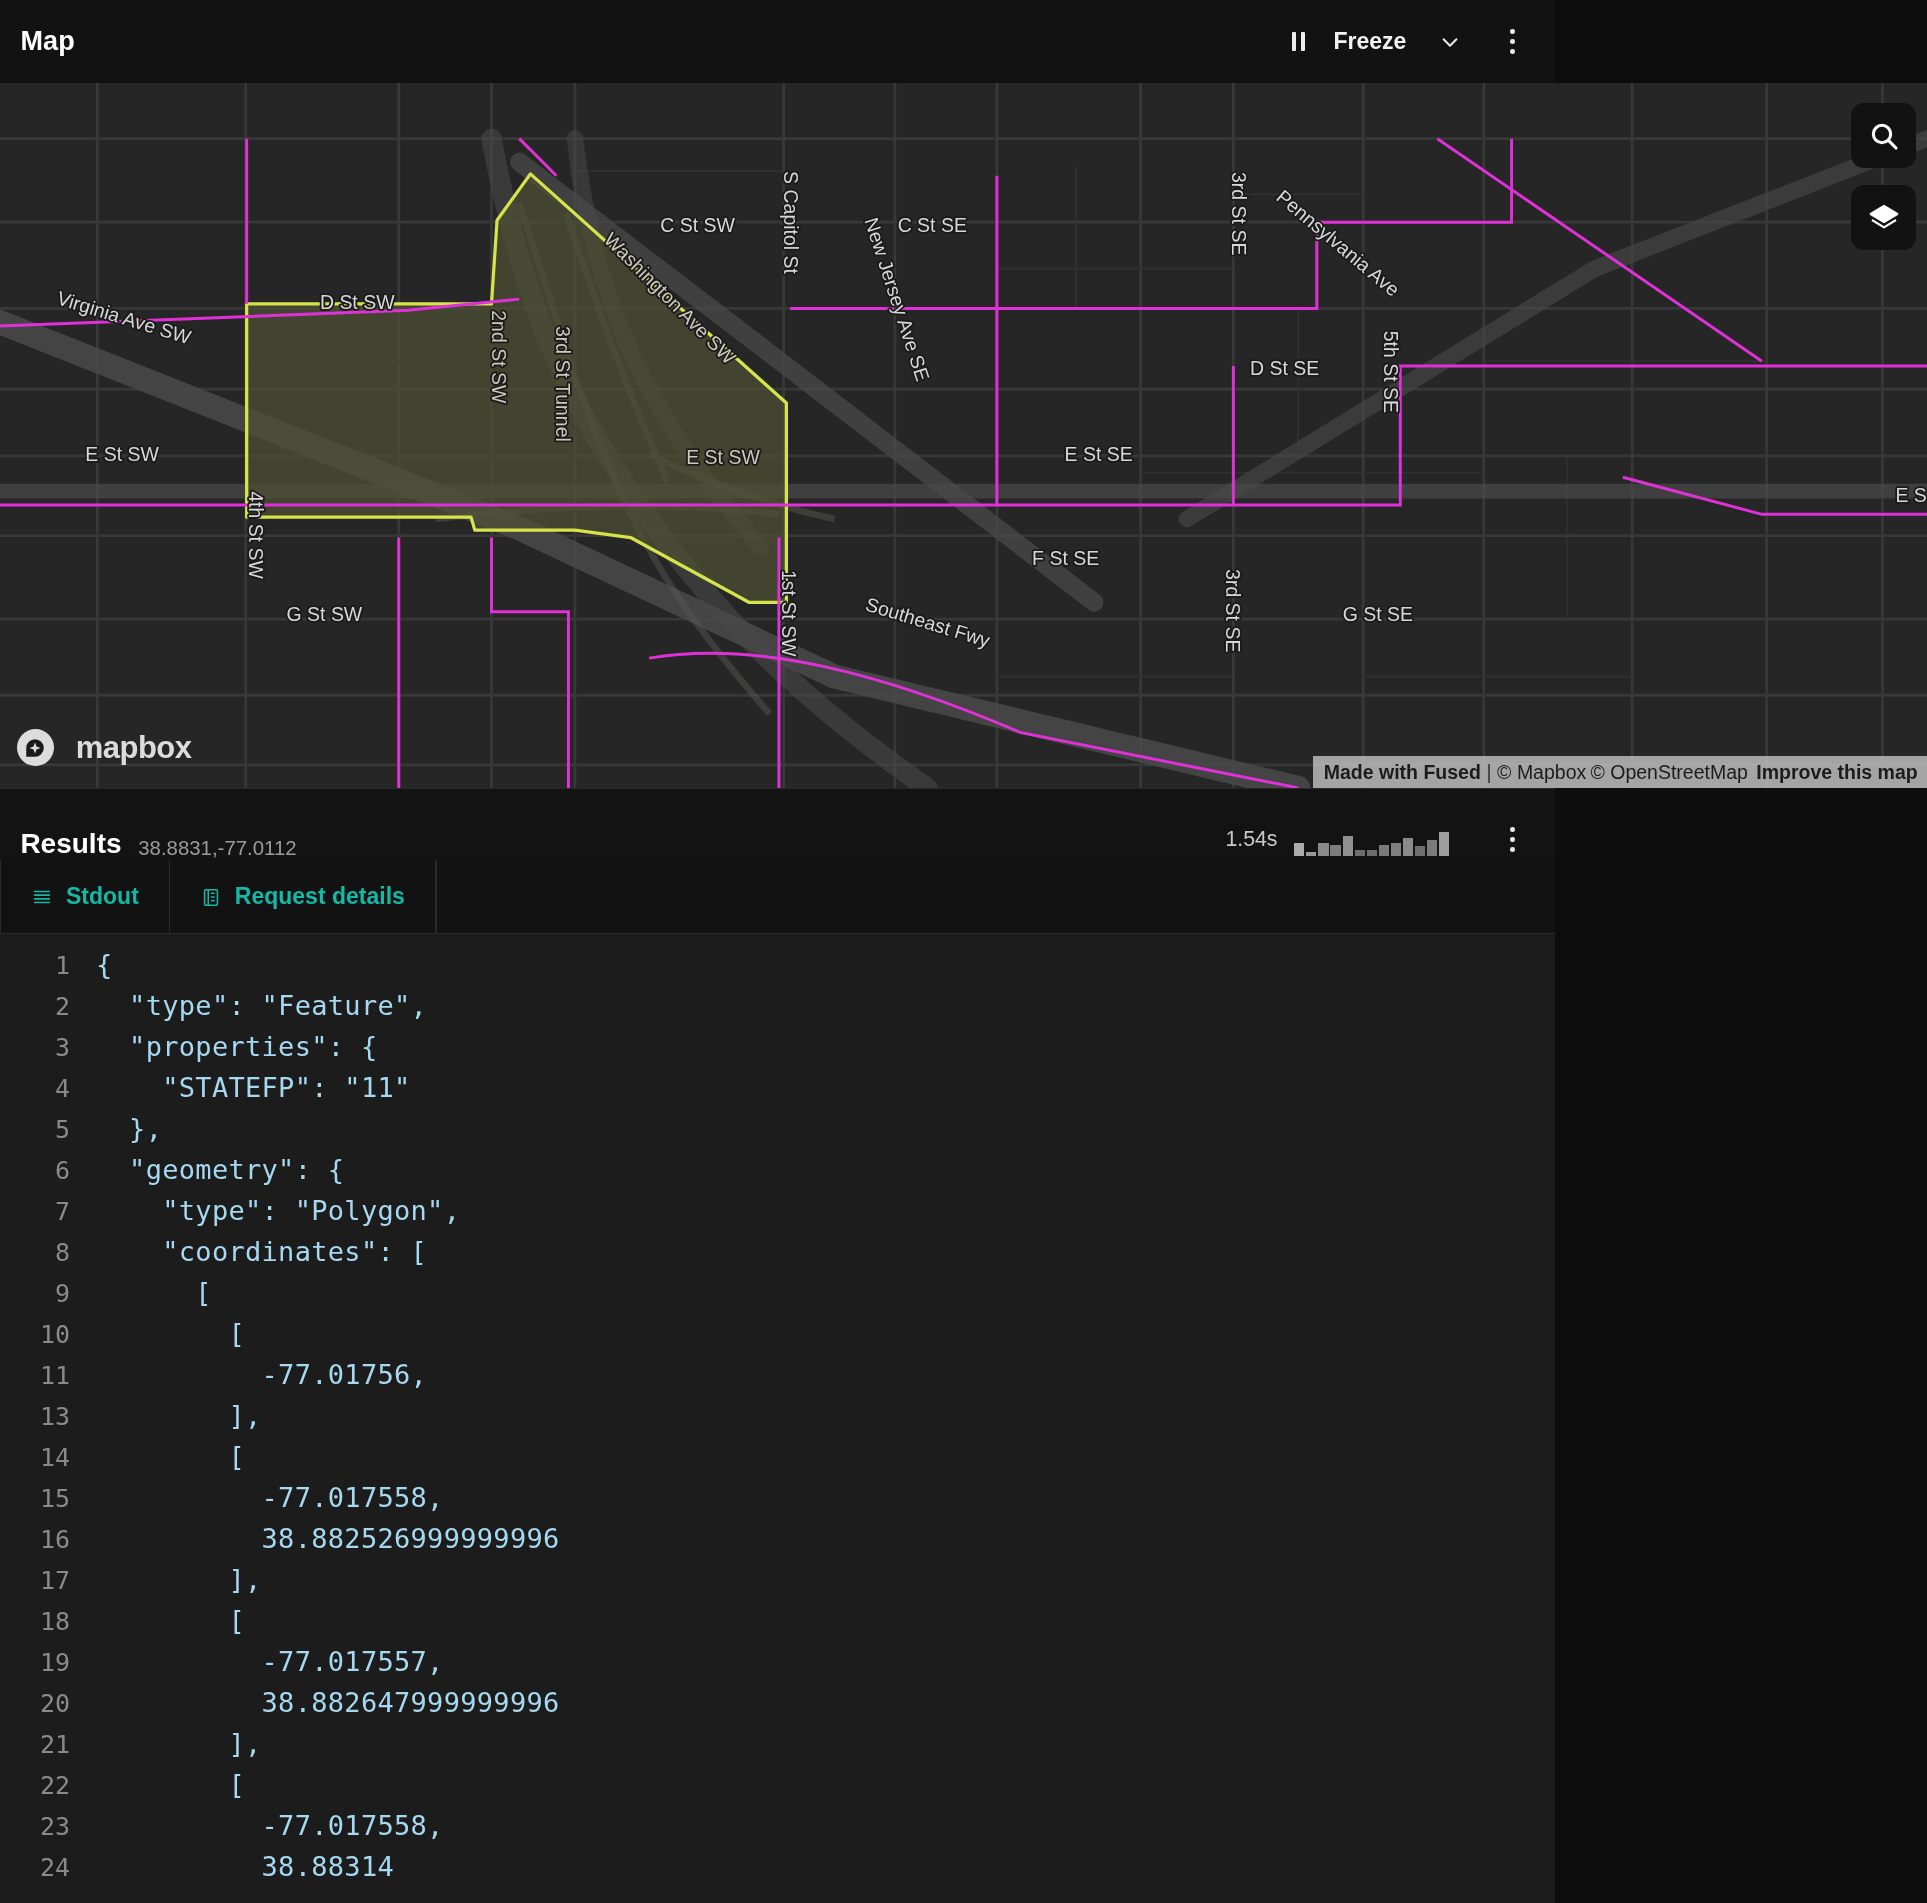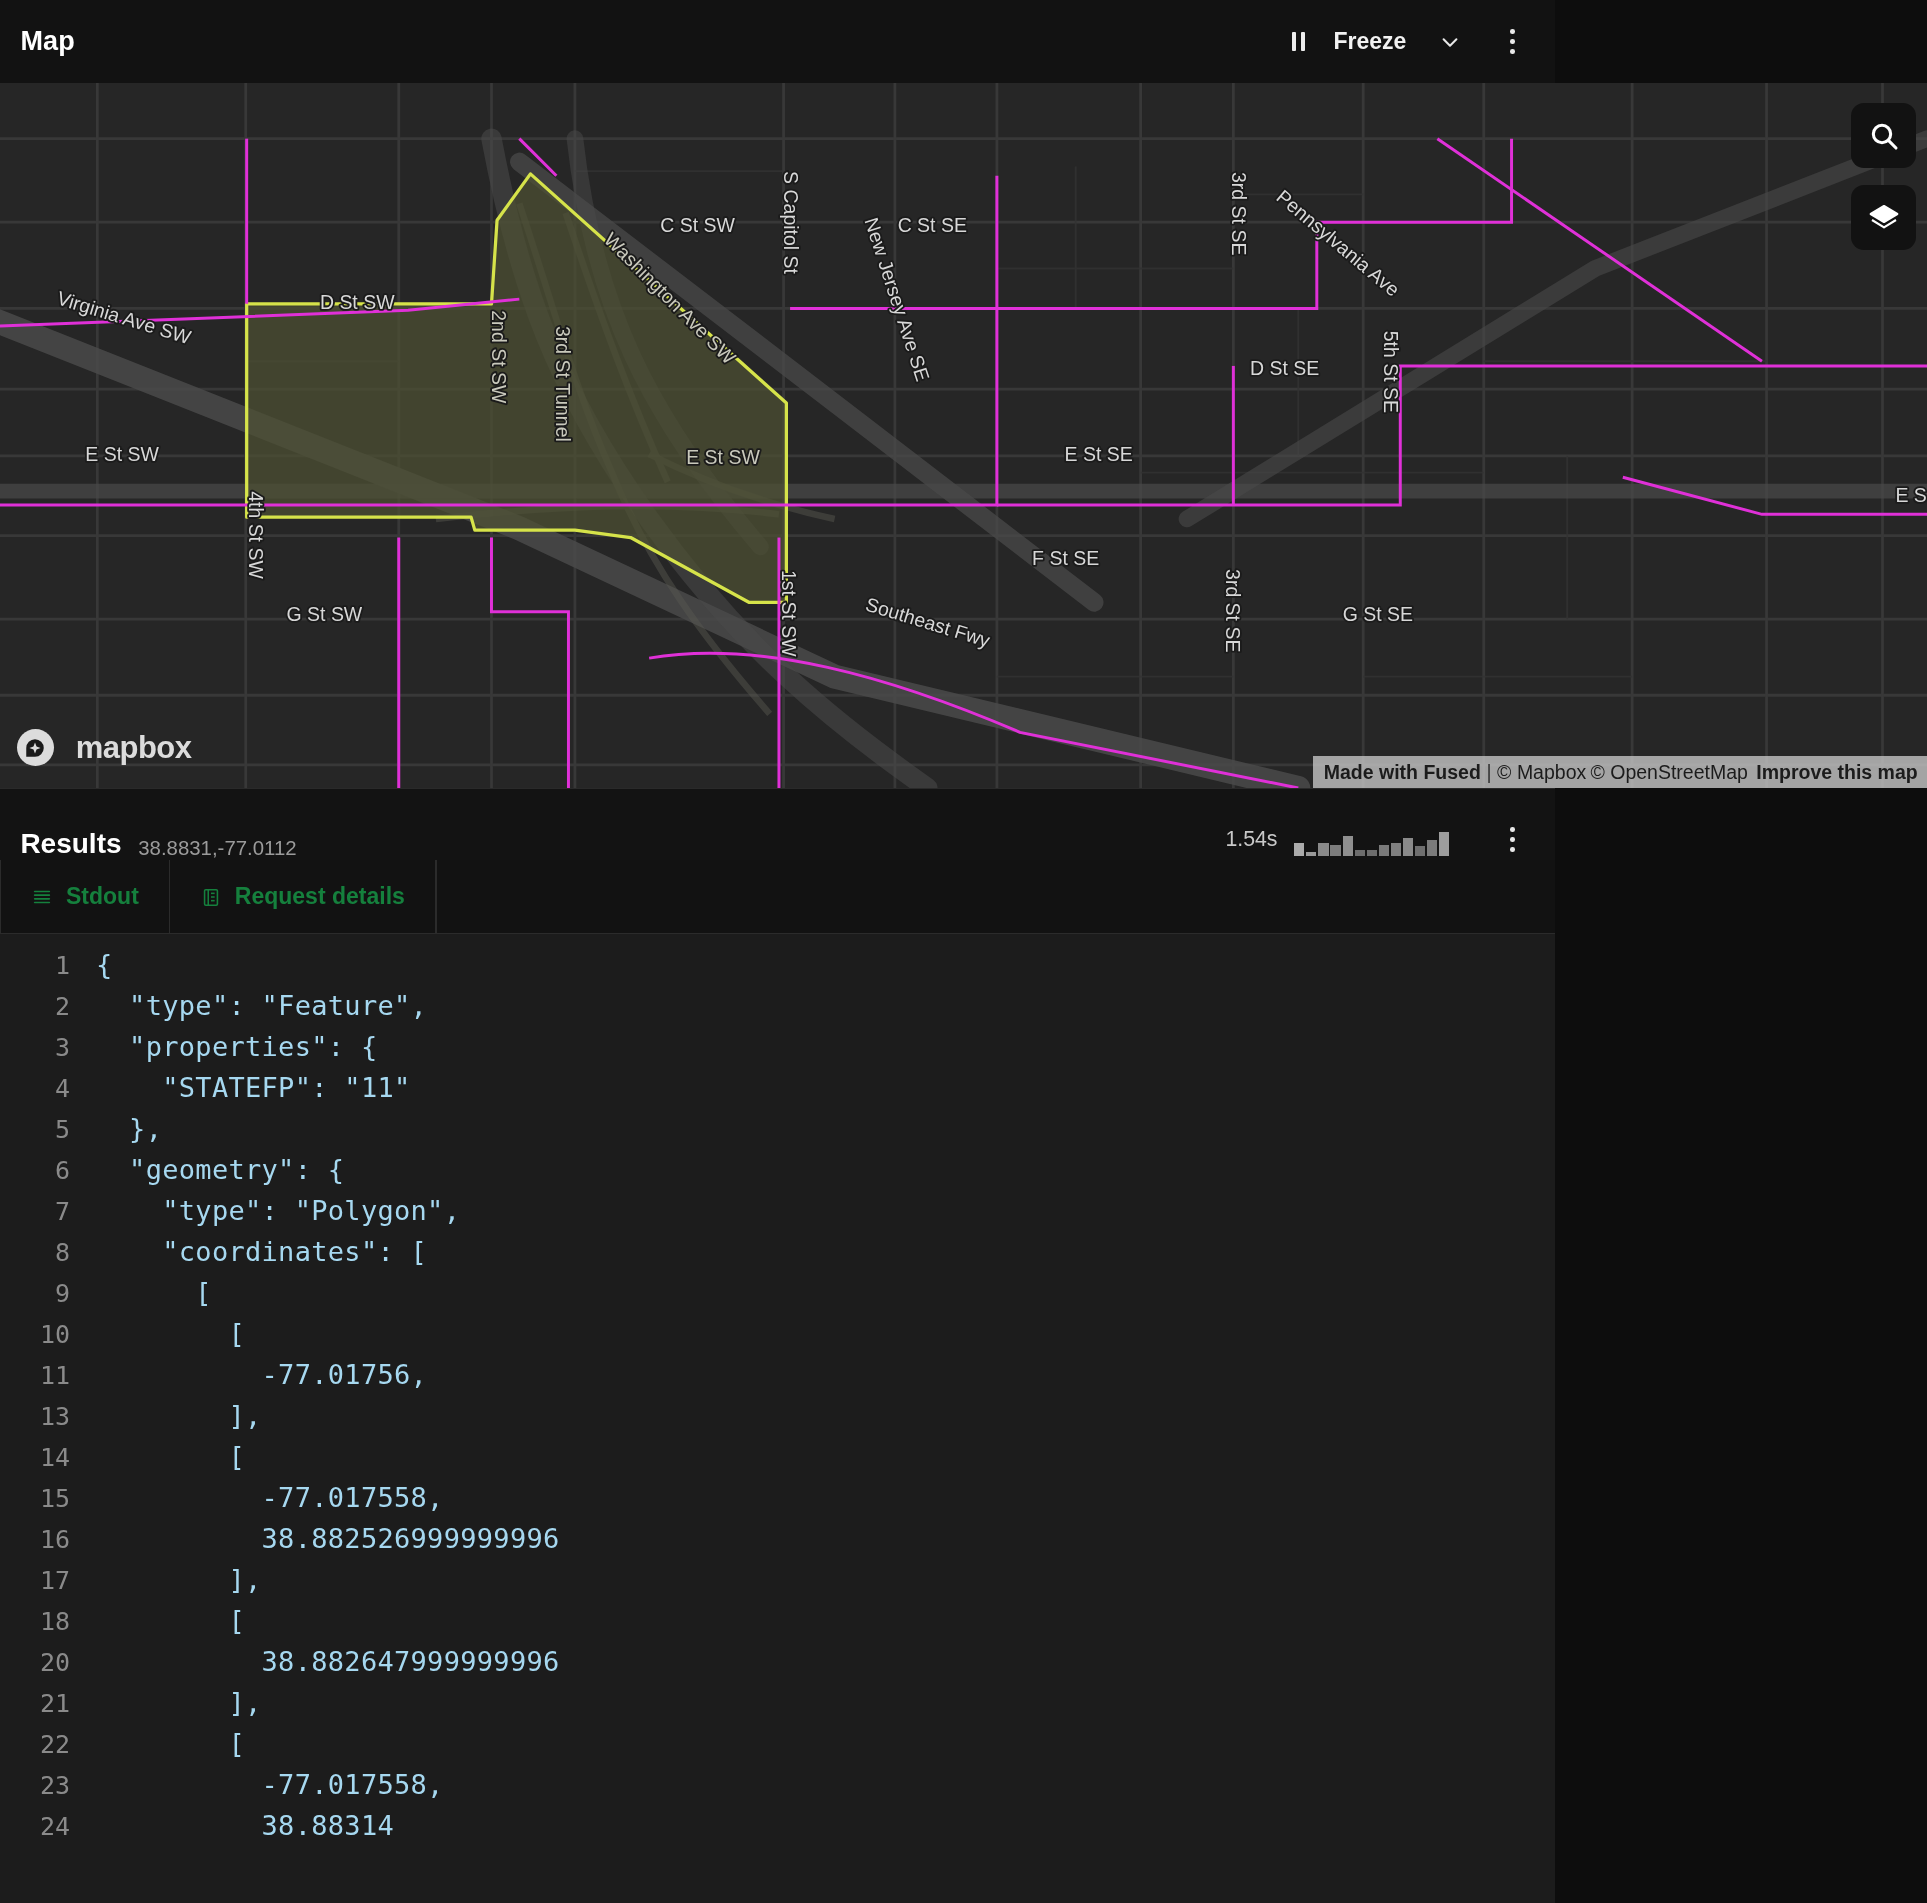--- a/index.html
+++ b/index.html
@@ -59,21 +59,21 @@
   .results-title { color: #ffffff; font-size: 28px; font-weight: 700; }
   .results-coords { color: #9b9b9b; font-size: 20.4px; margin-left: 16.7px; }
   .results-right { margin-left: auto; display: flex; align-items: center; gap: 16.7px; }
   .timing { color: #c9c9c9; font-size: 21.3px; }
   .spark { display: flex; align-items: flex-end; gap: 1.9px; height: 32px; }
   .spark i { width: 10.2px; display: block; background: #7a7a7a; }
 
   
   .tabs { height: 74px; min-height: 74px; background: #121212; display: flex; align-items: stretch; border-bottom: 0.9px solid #2b2b2b; }
   .tab { display: flex; align-items: center; gap: 13px; padding: 0 30px; cursor: pointer;
-         border-right: 0.9px solid #2b2b2b; color: #15803d; font-size: 23px; font-weight: 700; position: relative; }
+         border-right: 0.9px solid #2b2b2b; color: #14b8a6; font-size: 23px; font-weight: 700; position: relative; }
   .tab:first-child { border-left: 0.9px solid #2b2b2b; }
   .tab .ticon svg { width: 22px; height: 22px; display: block; }
   .tab.active { color: #ffffff; background: #1c1c1c; }
   .tab.active::before { content: ""; position: absolute; left: 0; right: 0; top: 0; height: 2.8px; background: #ffffff; }
   .tab-spacer { flex: 1; border-left: 0.9px solid #2b2b2b; }
 
   
   .code { flex: 1; background: #1c1c1c; overflow: hidden; padding-top: 15px; position: relative; }
   .code-line { display: flex; align-items: baseline; height: 41px; font-family: "DejaVu Sans Mono", monospace; }
   .ln { width: 70px; text-align: right; color: #8a8a8a; font-size: 25px; flex: 0 0 70px; }
@@ -363,20 +363,24 @@
       </div>
       <div class="code-line">
         <div class="ln">17</div>
         <div class="src">        ],</div>
       </div>
       <div class="code-line">
         <div class="ln">18</div>
         <div class="src">        [</div>
       </div>
       <div class="code-line">
+        <div class="ln">19</div>
+        <div class="src">          -77.017557,</div>
+      </div>
+      <div class="code-line">
         <div class="ln">20</div>
         <div class="src">          38.882647999999996</div>
       </div>
       <div class="code-line">
         <div class="ln">21</div>
         <div class="src">        ],</div>
       </div>
       <div class="code-line">
         <div class="ln">22</div>
         <div class="src">        [</div>

